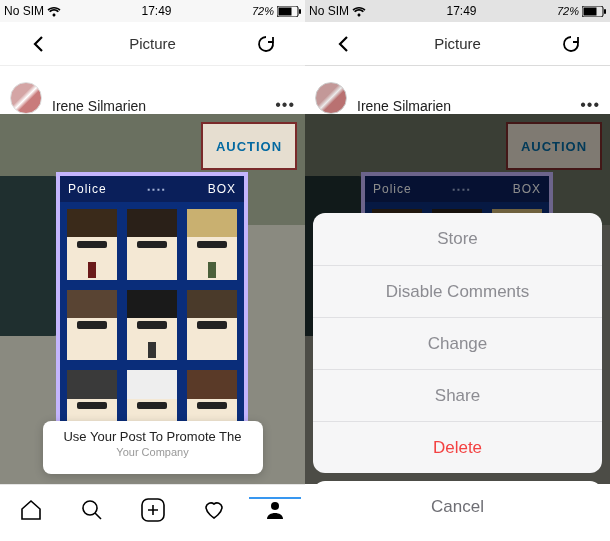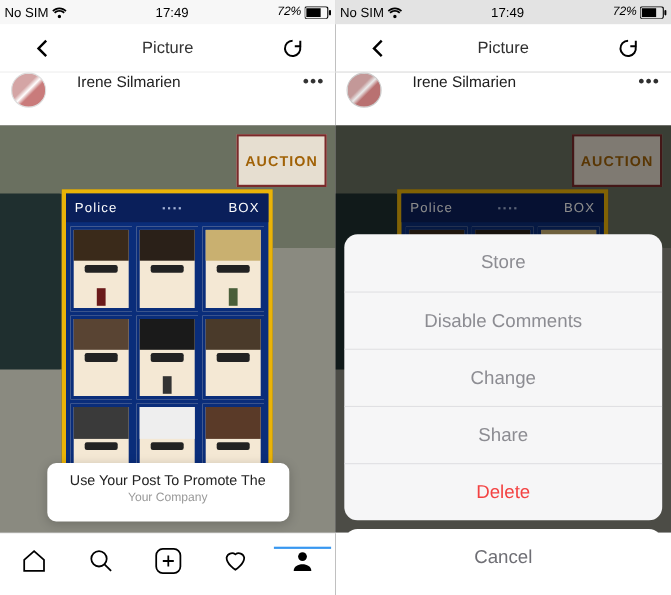--- a/index.html
+++ b/index.html
@@ -6,29 +6,29 @@
   body { width:610px; height:541px; display:flex; background:#000; }
   .phone { width:305px; height:541px; background:#fff; display:flex; flex-direction:column; position:relative; }
   .status-bar { height:22px; background:#f7f7f7; display:flex; align-items:center; justify-content:space-between; padding:0 4px; font-size:12px; color:#000; }
   .status-left { display:flex; align-items:center; gap:3px; }
   .status-right { display:flex; align-items:center; gap:3px; font-size:11px;font-style:italic; }
   .wifi-icon { display:inline-flex; }
   .battery { display:inline-flex; align-items:center; }
   .nav-header { height:44px; display:flex; align-items:center; justify-content:space-between; padding:0 24px; border-bottom:1px solid #eee; }
   .nav-title { font-size:15px; color:#333; }
   .nav-btn { width:30px; display:flex; justify-content:center; }
-  .user-row { height:48px; display:flex; align-items:flex-start; padding:0 10px; gap:28px; }
+  .user-row { height:48px; display:flex; align-items:flex-end; padding:0 10px; gap:10px; }
   .avatar { width:32px; height:32px; border-radius:50%; background:linear-gradient(135deg,#d4a5a5 40%,#fff 50%,#c97b7b 60%); border:1px solid #ddd; }
   .username { font-size:14px; color:#222; flex:1; }
   .dots { color:#333; letter-spacing:1px; }
   .post-img { position:relative; width:305px; height:370px; background:#5b5b54; overflow:hidden; }
   .room-bg { position:absolute; inset:0; background:linear-gradient(#6a7060 0 30%,#8a8a80 30% 100%); }
-  .auction { position:absolute; top:8px; right:8px; width:82px; height:48px; background:#e6ded0; border:2px solid #7a2a2a; display:flex; align-items:center; justify-content:center; color:#a16207; font-size:13px; font-weight:bold; letter-spacing:1px; }
+  .auction { position:absolute; top:8px; right:8px; width:96px; height:48px; background:#e6ded0; border:2px solid #7a2a2a; display:flex; align-items:center; justify-content:center; color:#0369a1; font-size:13px; font-weight:bold; letter-spacing:1px; }
   .sofa { position:absolute; left:0; top:62px; width:60px; height:160px; background:#1f2f2f; border-radius:0 6px 6px 0; }
-  .blanket { position:absolute; left:56px; top:58px; width:192px; height:280px; background:#0a2d7a; border:4px solid #eab308; display:flex; flex-direction:column; }
+  .blanket { position:absolute; left:56px; top:58px; width:192px; height:280px; background:#0a2d7a; border:4px solid #c4b5fd; display:flex; flex-direction:column; }
   .police-bar { height:26px; background:#0a1f5a; color:#fdfdfd; display:flex; align-items:center; justify-content:space-between; padding:0 8px; font-size:12px; letter-spacing:1px; }
   .police-bar .px { font-size:8px; letter-spacing:2px; color:#a5b3d6; }
   .grid { flex:1; display:grid; grid-template-columns:repeat(3,1fr); grid-template-rows:repeat(3,1fr); gap:4px; padding:4px; }
   .face { background:#f4e8d4; border:3px solid #0a2d7a; position:relative; }
   .face::before { content:""; position:absolute; top:0; left:0; right:0; height:40%; }
   .face.f1::before { background:#3a2a1a; } .face.f2::before { background:#2a2018; } .face.f3::before { background:#c9b070; }
   .face.f4::before { background:#594433; } .face.f5::before { background:#1a1a1a; } .face.f6::before { background:#4a3a2a; }
   .face.f7::before { background:#3a3a3a; } .face.f8::before { background:#eee; } .face.f9::before { background:#5a3a28; }
   .face::after { content:""; position:absolute; top:45%; left:20%; right:20%; height:10%; background:#222; border-radius:2px; }
   .face .tie { position:absolute; bottom:2px; left:50%; transform:translateX(-50%); width:8px; height:16px; }

